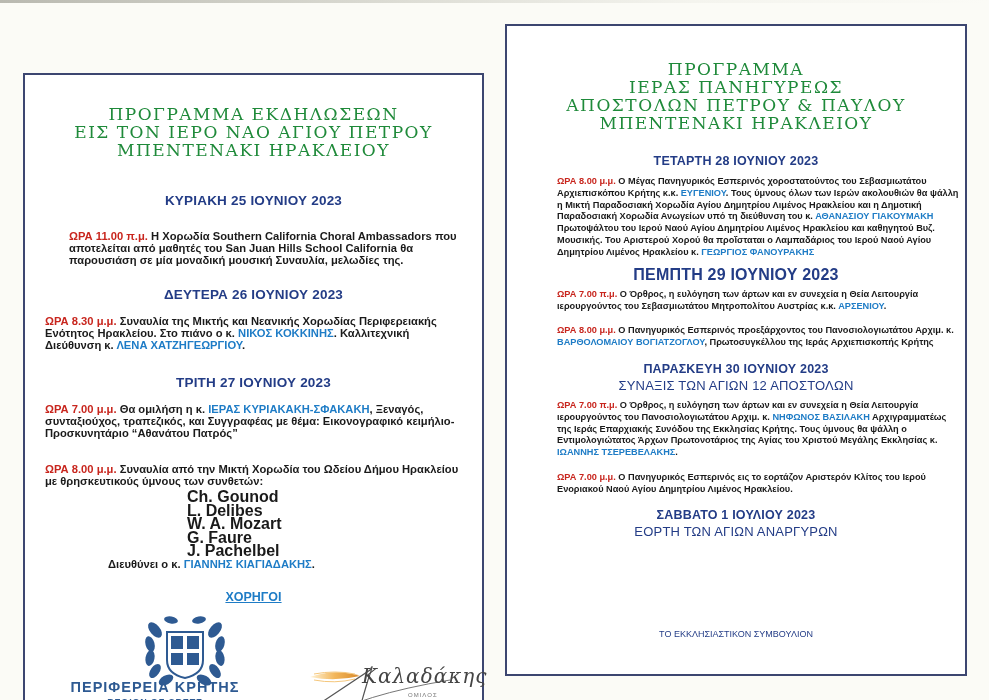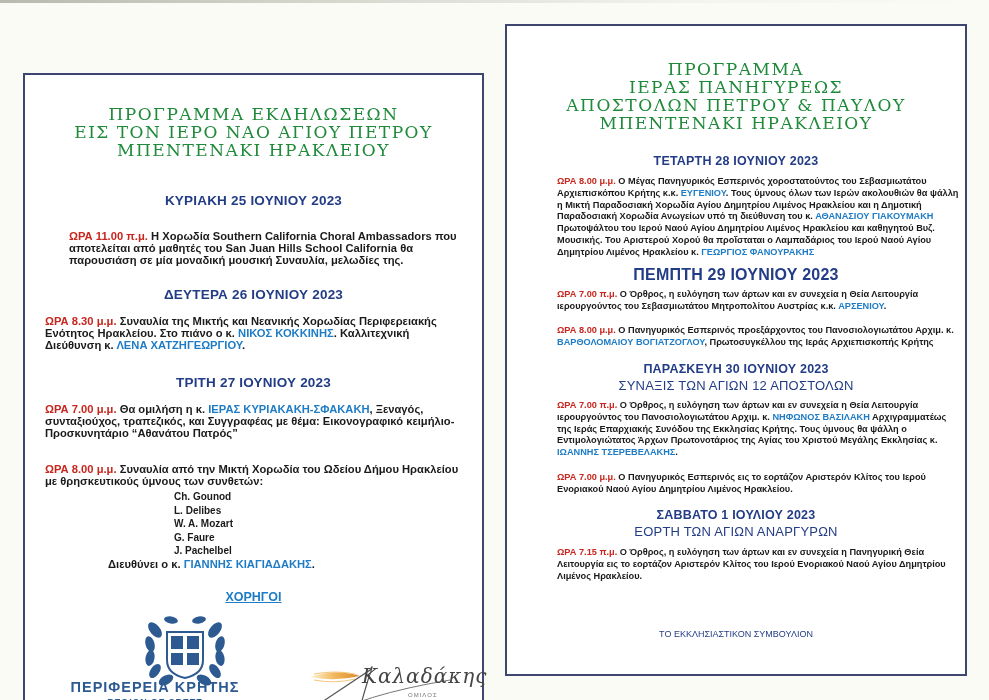--- a/index.html
+++ b/index.html
@@ -38,21 +38,21 @@
     .para {
       position: absolute; font-weight: bold; font-size: 11px; line-height: 13.5px;
       color: #1a1a1a;
     }
     #left-panel .para { font-size: 11.2px; line-height: 12px; }
     #right-panel .para { font-size: 9.2px; line-height: 11.8px; }
     .time { color: #c8261e; }
     .name { color: #1e7cc6; font-weight: bold; }
 
     .composers {
-      position: absolute; left: 149px; font-weight: bold; font-size: 10px; line-height: 13.5px;
+      position: absolute; left: 162px; font-weight: bold; font-size: 16px; line-height: 13.5px;
     }
     .composers div { white-space: nowrap; }
 
     .sponsors-label {
       position: absolute; left: 0; right: 0; text-align: center;
       color: #1e7cc6; font-weight: bold; font-size: 12.5px; text-decoration: underline;
     }
     .crete-logo { position: absolute; left: 80px; top: 535px; width: 160px; height: 110px; }
     .crete-title {
       position: absolute; left: 30px; top: 604px; width: 200px; text-align: center;
@@ -179,18 +179,15 @@
   <div class="sub" style="top:352px;">ΣΥΝΑΞΙΣ ΤΩΝ ΑΓΙΩΝ 12  ΑΠΟΣΤΟΛΩΝ</div>
   <div class="para" style="left:50px; top:374px; width:405px;">
     <span class="time">ΩΡΑ 7.00 π.μ.</span><span> Ο Όρθρος, η ευλόγηση των άρτων και εν συνεχεία η Θεία Λειτουργία ιερουργούντος του Πανοσιολογιωτάτου Αρχιμ. κ. </span><span class="name">ΝΗΦΩΝΟΣ ΒΑΣΙΛΑΚΗ</span><span> Αρχιγραμματέως της  Ιεράς Επαρχιακής Συνόδου της Εκκλησίας Κρήτης. Τους ύμνους θα ψάλλη ο Εντιμολογιώτατος Άρχων Πρωτονοτάριος της Αγίας του Χριστού Μεγάλης Εκκλησίας κ. </span><span class="name">ΙΩΑΝΝΗΣ  ΤΣΕΡΕΒΕΛΑΚΗΣ</span><span>.</span>
   </div>
   <div class="para" style="left:50px; top:446px; width:405px;">
     <span class="time">ΩΡΑ 7.00 μ.μ.</span><span>  Ο Πανηγυρικός Εσπερινός εις  το εορτάζον Αριστερόν Κλίτος του Ιερού Ενοριακού Ναού Αγίου Δημητρίου Λιμένος Ηρακλείου.</span>
   </div>
 
   <div class="day" style="top:482px; font-size:12.5px;">ΣΑΒΒΑΤΟ  1 ΙΟΥΛΙΟΥ 2023</div>
   <div class="sub" style="top:498px;">ΕΟΡΤΗ ΤΩΝ  ΑΓΙΩΝ ΑΝΑΡΓΥΡΩΝ</div>
-  <div class="para" style="left:50px; top:521px; width:405px;">
-    <span class="time">ΩΡΑ 7.15 π.μ.</span><span> Ο Όρθρος, η ευλόγηση των άρτων και εν συνεχεία η Πανηγυρική Θεία Λειτουργία εις  το εορτάζον Αριστερόν Κλίτος του Ιερού Ενοριακού Ναού Αγίου Δημητρίου Λιμένος Ηρακλείου.</span>
-  </div>
 
   <div class="footer-line" style="top:603px; color:#233c86;">ΤΟ ΕΚΚΛΗΣΙΑΣΤΙΚΟΝ ΣΥΜΒΟΥΛΙΟΝ</div>
 </div>
 
 </body></html>

